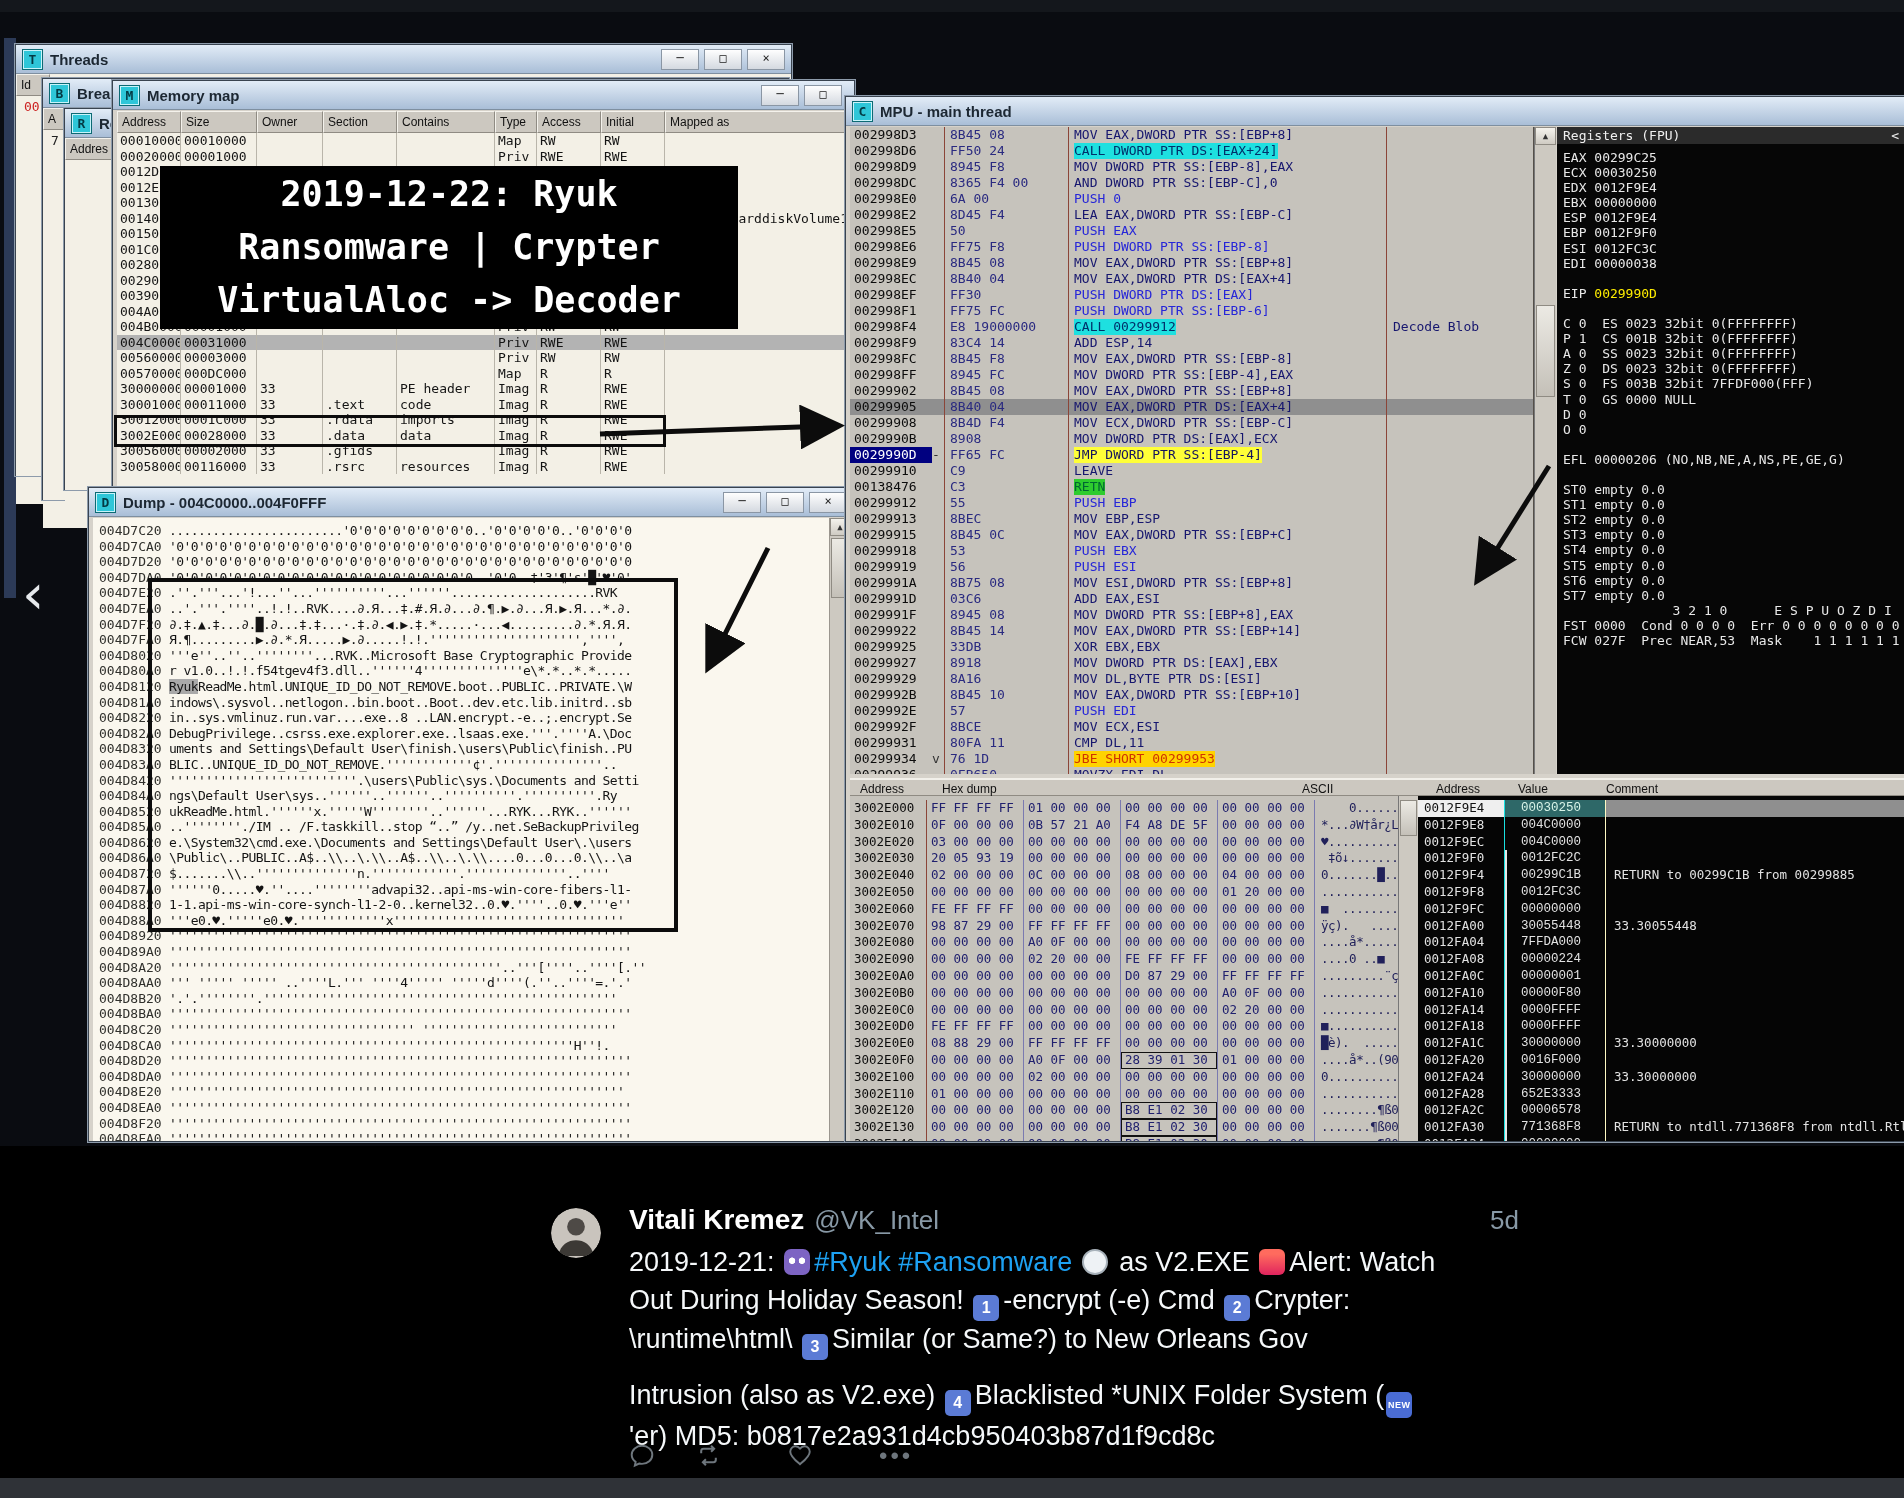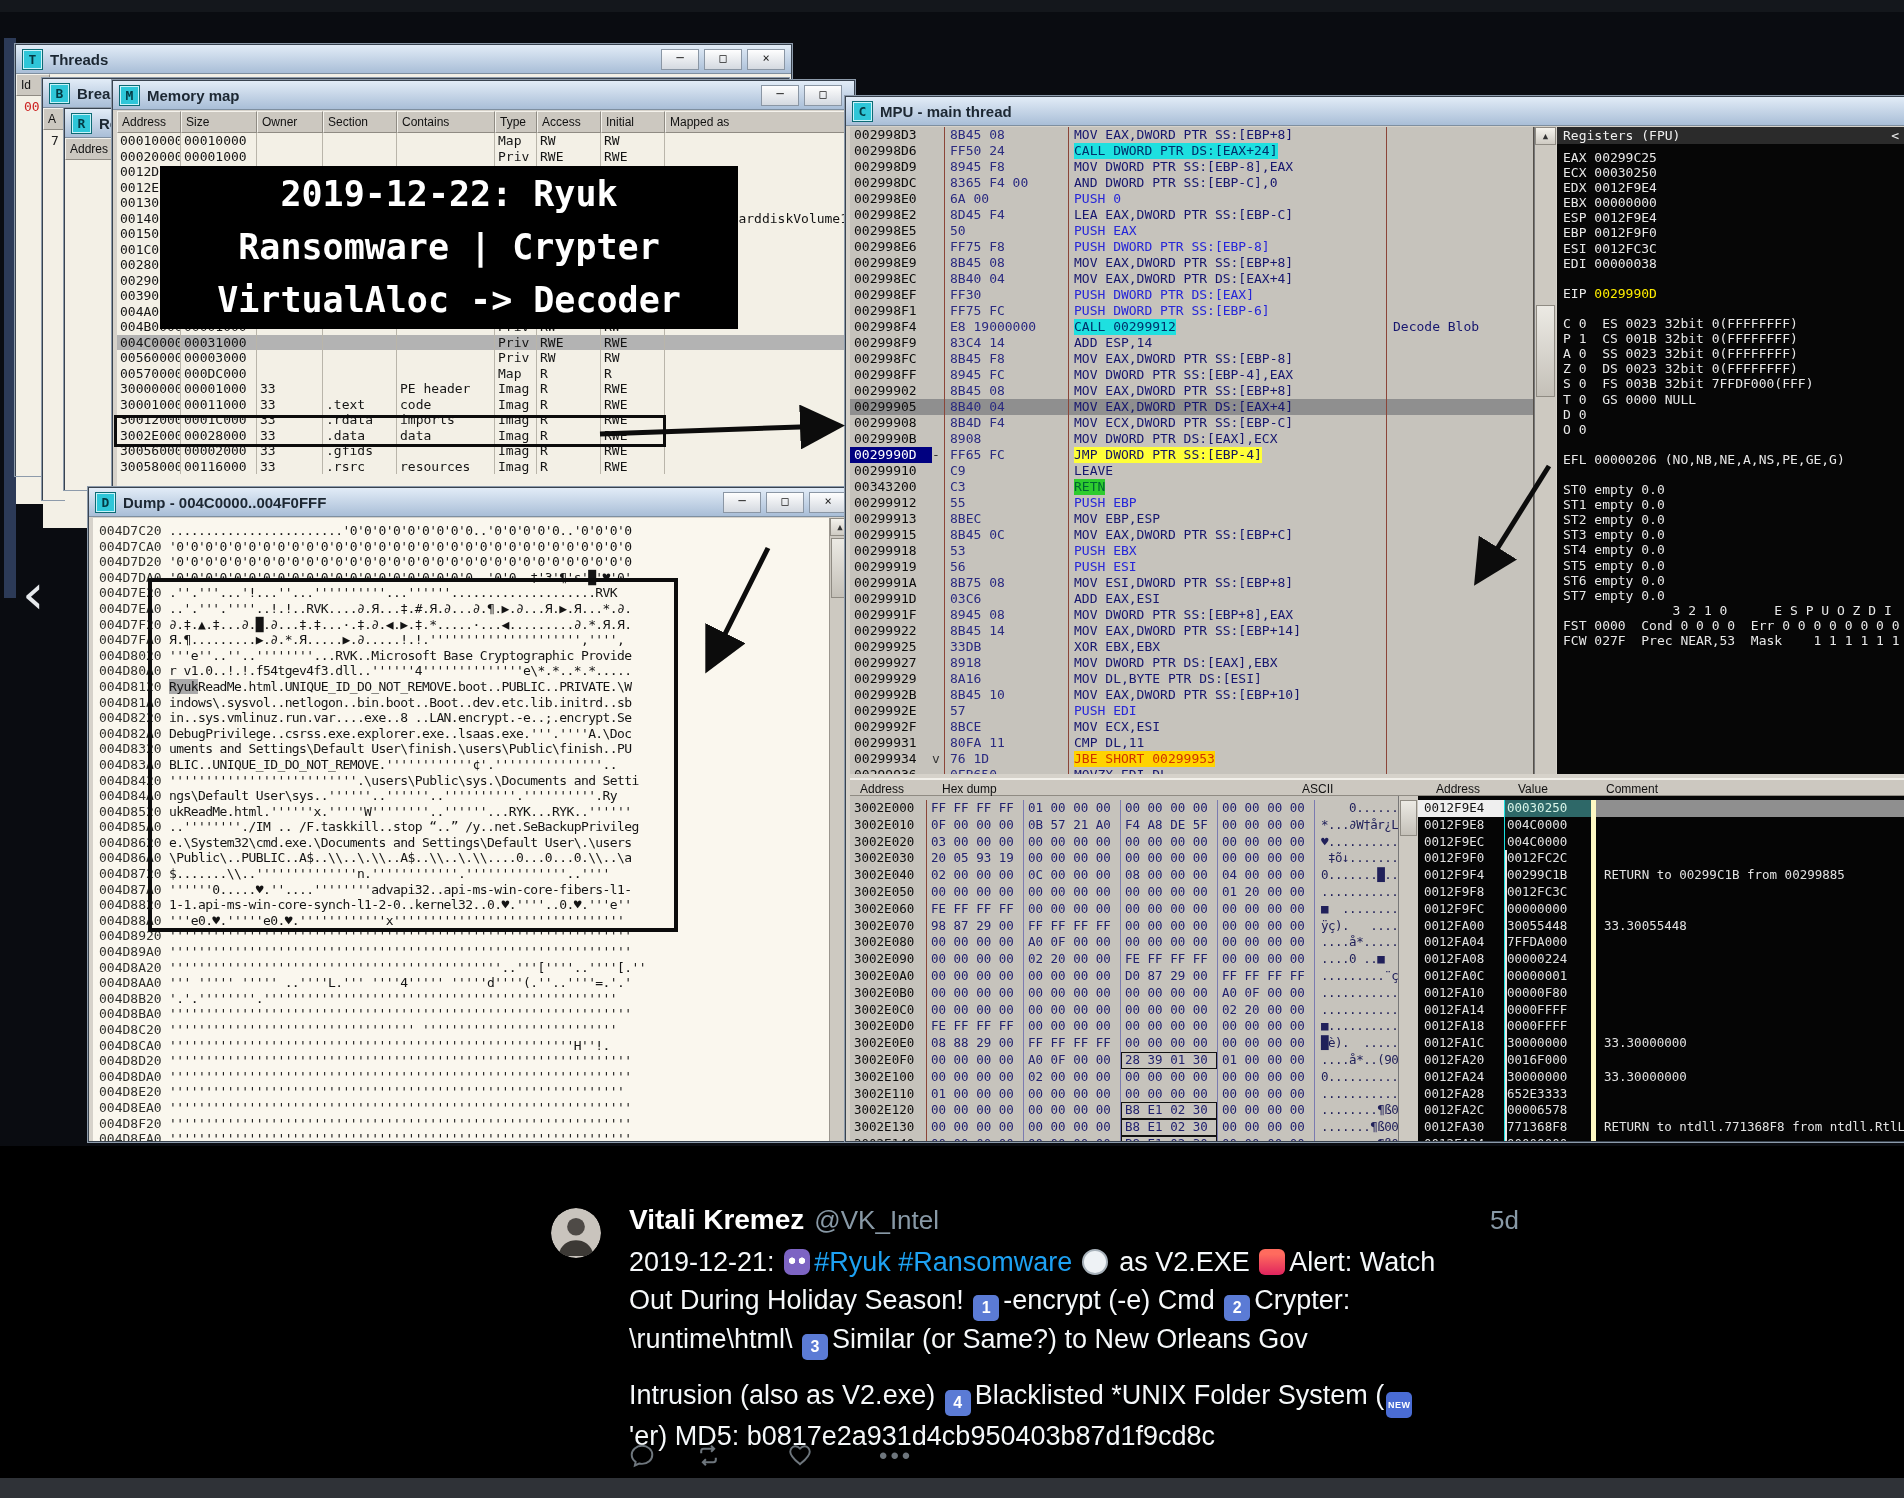--- a/index.html
+++ b/index.html
@@ -75,21 +75,21 @@
   .hxrow{display:flex;height:16.8px;line-height:16.8px;font:12.5px/16.8px "DejaVu Sans Mono",monospace;white-space:pre;}
   .haddr{width:72px;flex:0 0 72px;color:#0c0c0c;padding-left:4px;border-right:1px solid #8b4538;}
   .hgrp{width:92px;flex:0 0 92px;color:#20206e;padding-left:4px;border-right:1px solid #7a7ab0;}
   .hgrp.boxed{box-shadow:inset 0 0 0 1px #111;}
   .hascii{flex:1 1 auto;color:#20205a;padding-left:6px;letter-spacing:-0.5px;}
   .hex-scroll{left:552px;top:699px;width:20px;height:345px;background:#cdc9c1;border-left:1px solid #777;}
   .stackpane{left:572px;top:699px;width:487px;height:345px;background:#050505;overflow:hidden;padding-top:4px;}
   .srow{display:flex;height:16.8px;line-height:16.8px;font:12.5px/16.8px "DejaVu Sans Mono",monospace;
         white-space:pre;color:#e2e2e2;}
   .saddr{width:80px;flex:0 0 80px;padding-left:6px;border-right:1px solid #19e0e0;}
-  .sval{width:84px;flex:0 0 84px;padding-left:2px;border-right:5px solid #fef9c3;}
+  .sval{width:84px;flex:0 0 84px;padding-left:16px;border-right:1px solid #fef9c3;font-family:Liberation Mono, monospace;}
   .sval.br{box-shadow:inset 2px 0 0 #e8e8e8;}
   .scom{flex:1 1 auto;padding-left:8px;}
   .srow.sel{background:#8f8f8f;}
   .srow.sel .saddr{background:#efefef;color:#111;}
   .srow.sel .sval{background:#2e6868;color:#d8f4e8;}
 
   
   .banner{position:absolute;left:160px;top:166px;width:578px;height:163px;background:#000;z-index:8;
           display:flex;flex-direction:column;justify-content:center;text-align:center;}
   .banner div{font:bold 35px/53px "DejaVu Sans Mono",monospace;color:#fff;white-space:pre;}
@@ -517,21 +517,21 @@
           <div class="arow hl-cyan"><span class="acol">002998F4</span><span class="gcol"></span><span class="bcol">E8 19000000</span><span class="icol"><span class="itxt">CALL 00299912</span></span><span class="ccol">Decode Blob</span></div>
           <div class="arow"><span class="acol">002998F9</span><span class="gcol"></span><span class="bcol">83C4 14</span><span class="icol"><span class="itxt">ADD ESP,14</span></span><span class="ccol"></span></div>
           <div class="arow"><span class="acol">002998FC</span><span class="gcol"></span><span class="bcol">8B45 F8</span><span class="icol"><span class="itxt">MOV EAX,DWORD PTR SS:[EBP-8]</span></span><span class="ccol"></span></div>
           <div class="arow"><span class="acol">002998FF</span><span class="gcol"></span><span class="bcol">8945 FC</span><span class="icol"><span class="itxt">MOV DWORD PTR SS:[EBP-4],EAX</span></span><span class="ccol"></span></div>
           <div class="arow"><span class="acol">00299902</span><span class="gcol"></span><span class="bcol">8B45 08</span><span class="icol"><span class="itxt">MOV EAX,DWORD PTR SS:[EBP+8]</span></span><span class="ccol"></span></div>
           <div class="arow sel"><span class="acol">00299905</span><span class="gcol"></span><span class="bcol">8B40 04</span><span class="icol"><span class="itxt">MOV EAX,DWORD PTR DS:[EAX+4]</span></span><span class="ccol"></span></div>
           <div class="arow"><span class="acol">00299908</span><span class="gcol"></span><span class="bcol">8B4D F4</span><span class="icol"><span class="itxt">MOV ECX,DWORD PTR SS:[EBP-C]</span></span><span class="ccol"></span></div>
           <div class="arow"><span class="acol">0029990B</span><span class="gcol"></span><span class="bcol">8908</span><span class="icol"><span class="itxt">MOV DWORD PTR DS:[EAX],ECX</span></span><span class="ccol"></span></div>
           <div class="arow hl-yellow"><span class="acol navy">0029990D</span><span class="gcol">-</span><span class="bcol">FF65 FC</span><span class="icol"><span class="itxt">JMP DWORD PTR SS:[EBP-4]</span></span><span class="ccol"></span></div>
           <div class="arow"><span class="acol">00299910</span><span class="gcol"></span><span class="bcol">C9</span><span class="icol"><span class="itxt">LEAVE</span></span><span class="ccol"></span></div>
-          <div class="arow hl-green"><span class="acol">00343200</span><span class="gcol"></span><span class="bcol">C3</span><span class="icol"><span class="itxt">RETN</span></span><span class="ccol"></span></div>
+          <div class="arow hl-green"><span class="acol">00138476</span><span class="gcol"></span><span class="bcol">C3</span><span class="icol"><span class="itxt">RETN</span></span><span class="ccol"></span></div>
           <div class="arow blue"><span class="acol">00299912</span><span class="gcol"></span><span class="bcol">55</span><span class="icol"><span class="itxt">PUSH EBP</span></span><span class="ccol"></span></div>
           <div class="arow"><span class="acol">00299913</span><span class="gcol"></span><span class="bcol">8BEC</span><span class="icol"><span class="itxt">MOV EBP,ESP</span></span><span class="ccol"></span></div>
           <div class="arow"><span class="acol">00299915</span><span class="gcol"></span><span class="bcol">8B45 0C</span><span class="icol"><span class="itxt">MOV EAX,DWORD PTR SS:[EBP+C]</span></span><span class="ccol"></span></div>
           <div class="arow blue"><span class="acol">00299918</span><span class="gcol"></span><span class="bcol">53</span><span class="icol"><span class="itxt">PUSH EBX</span></span><span class="ccol"></span></div>
           <div class="arow blue"><span class="acol">00299919</span><span class="gcol"></span><span class="bcol">56</span><span class="icol"><span class="itxt">PUSH ESI</span></span><span class="ccol"></span></div>
           <div class="arow"><span class="acol">0029991A</span><span class="gcol"></span><span class="bcol">8B75 08</span><span class="icol"><span class="itxt">MOV ESI,DWORD PTR SS:[EBP+8]</span></span><span class="ccol"></span></div>
           <div class="arow"><span class="acol">0029991D</span><span class="gcol"></span><span class="bcol">03C6</span><span class="icol"><span class="itxt">ADD EAX,ESI</span></span><span class="ccol"></span></div>
           <div class="arow"><span class="acol">0029991F</span><span class="gcol"></span><span class="bcol">8945 08</span><span class="icol"><span class="itxt">MOV DWORD PTR SS:[EBP+8],EAX</span></span><span class="ccol"></span></div>
           <div class="arow"><span class="acol">00299922</span><span class="gcol"></span><span class="bcol">8B45 14</span><span class="icol"><span class="itxt">MOV EAX,DWORD PTR SS:[EBP+14]</span></span><span class="ccol"></span></div>
           <div class="arow"><span class="acol">00299925</span><span class="gcol"></span><span class="bcol">33DB</span><span class="icol"><span class="itxt">XOR EBX,EBX</span></span><span class="ccol"></span></div>

